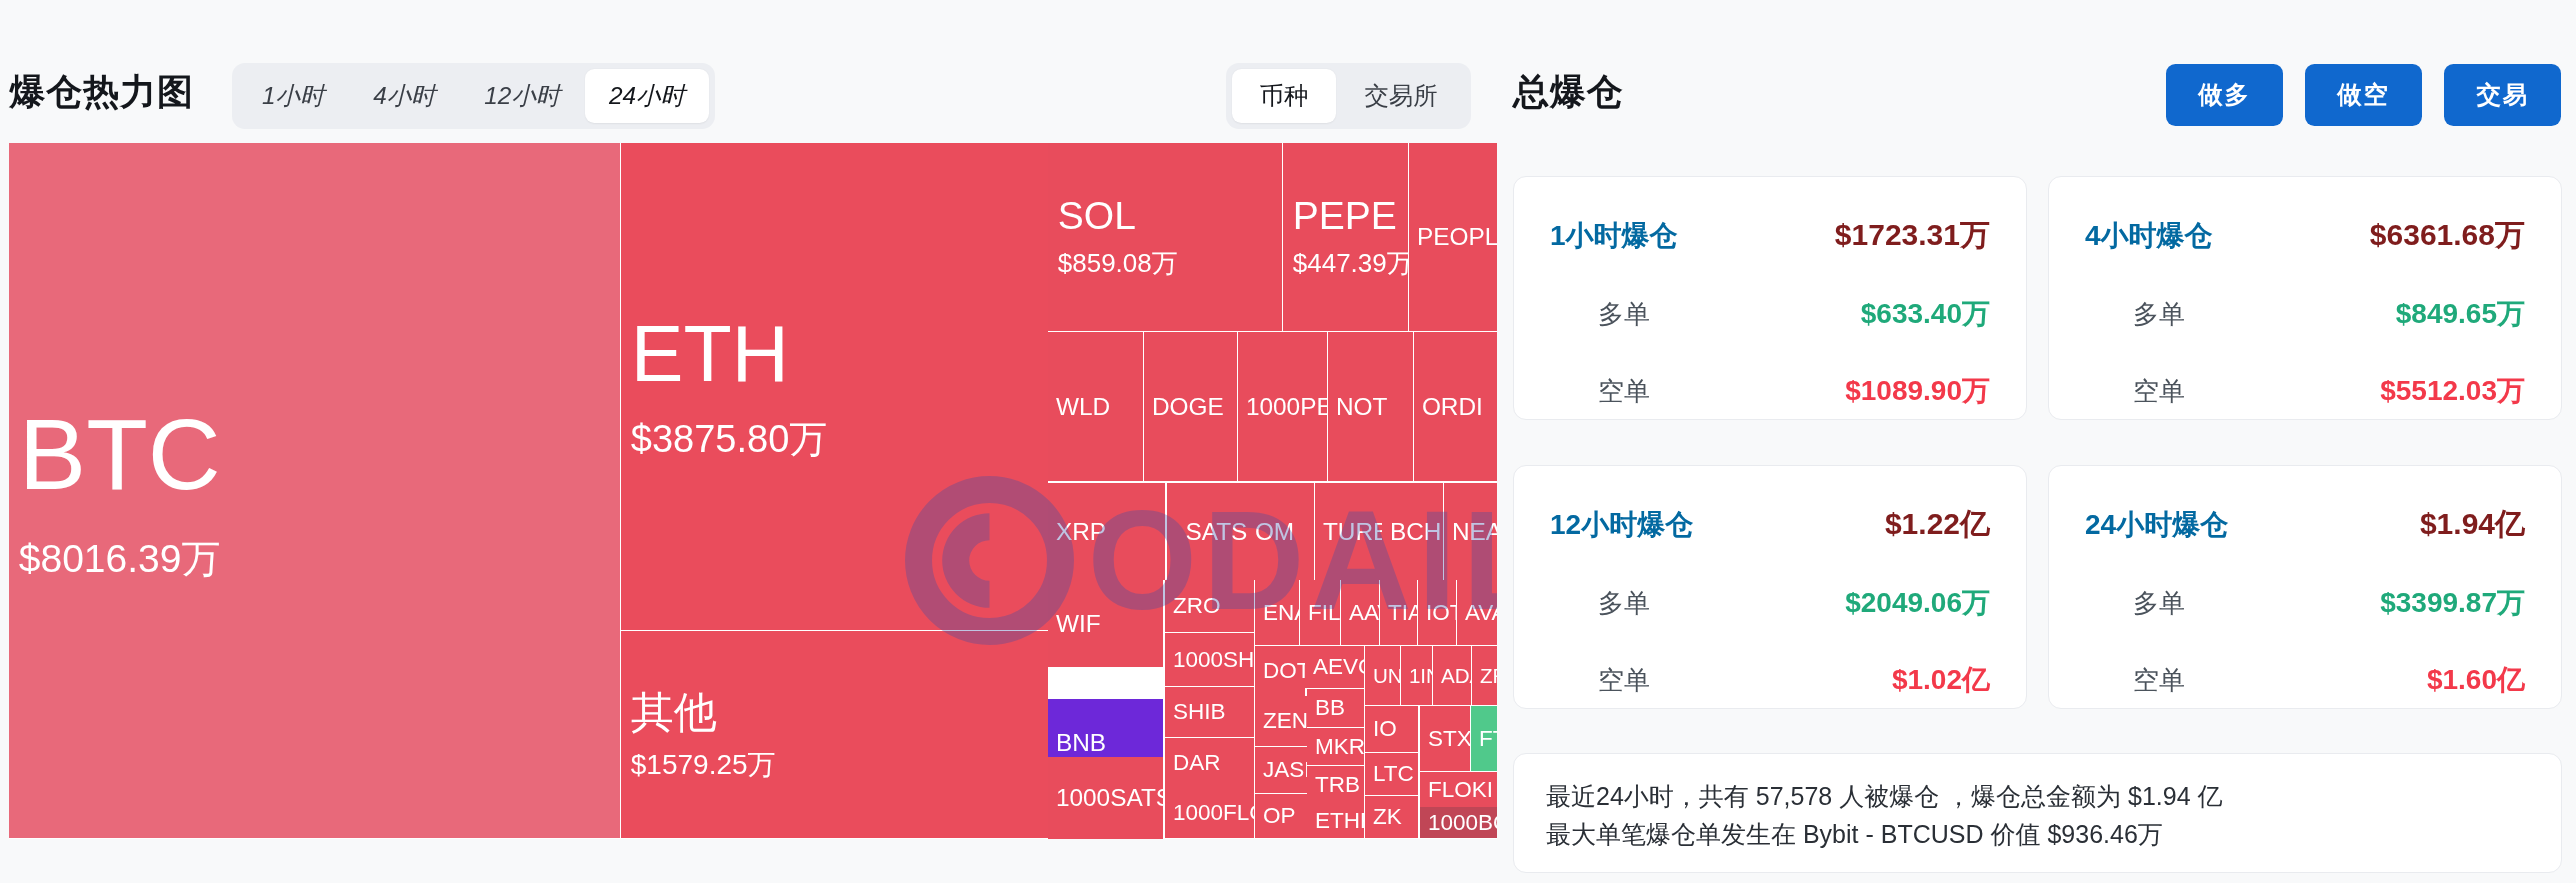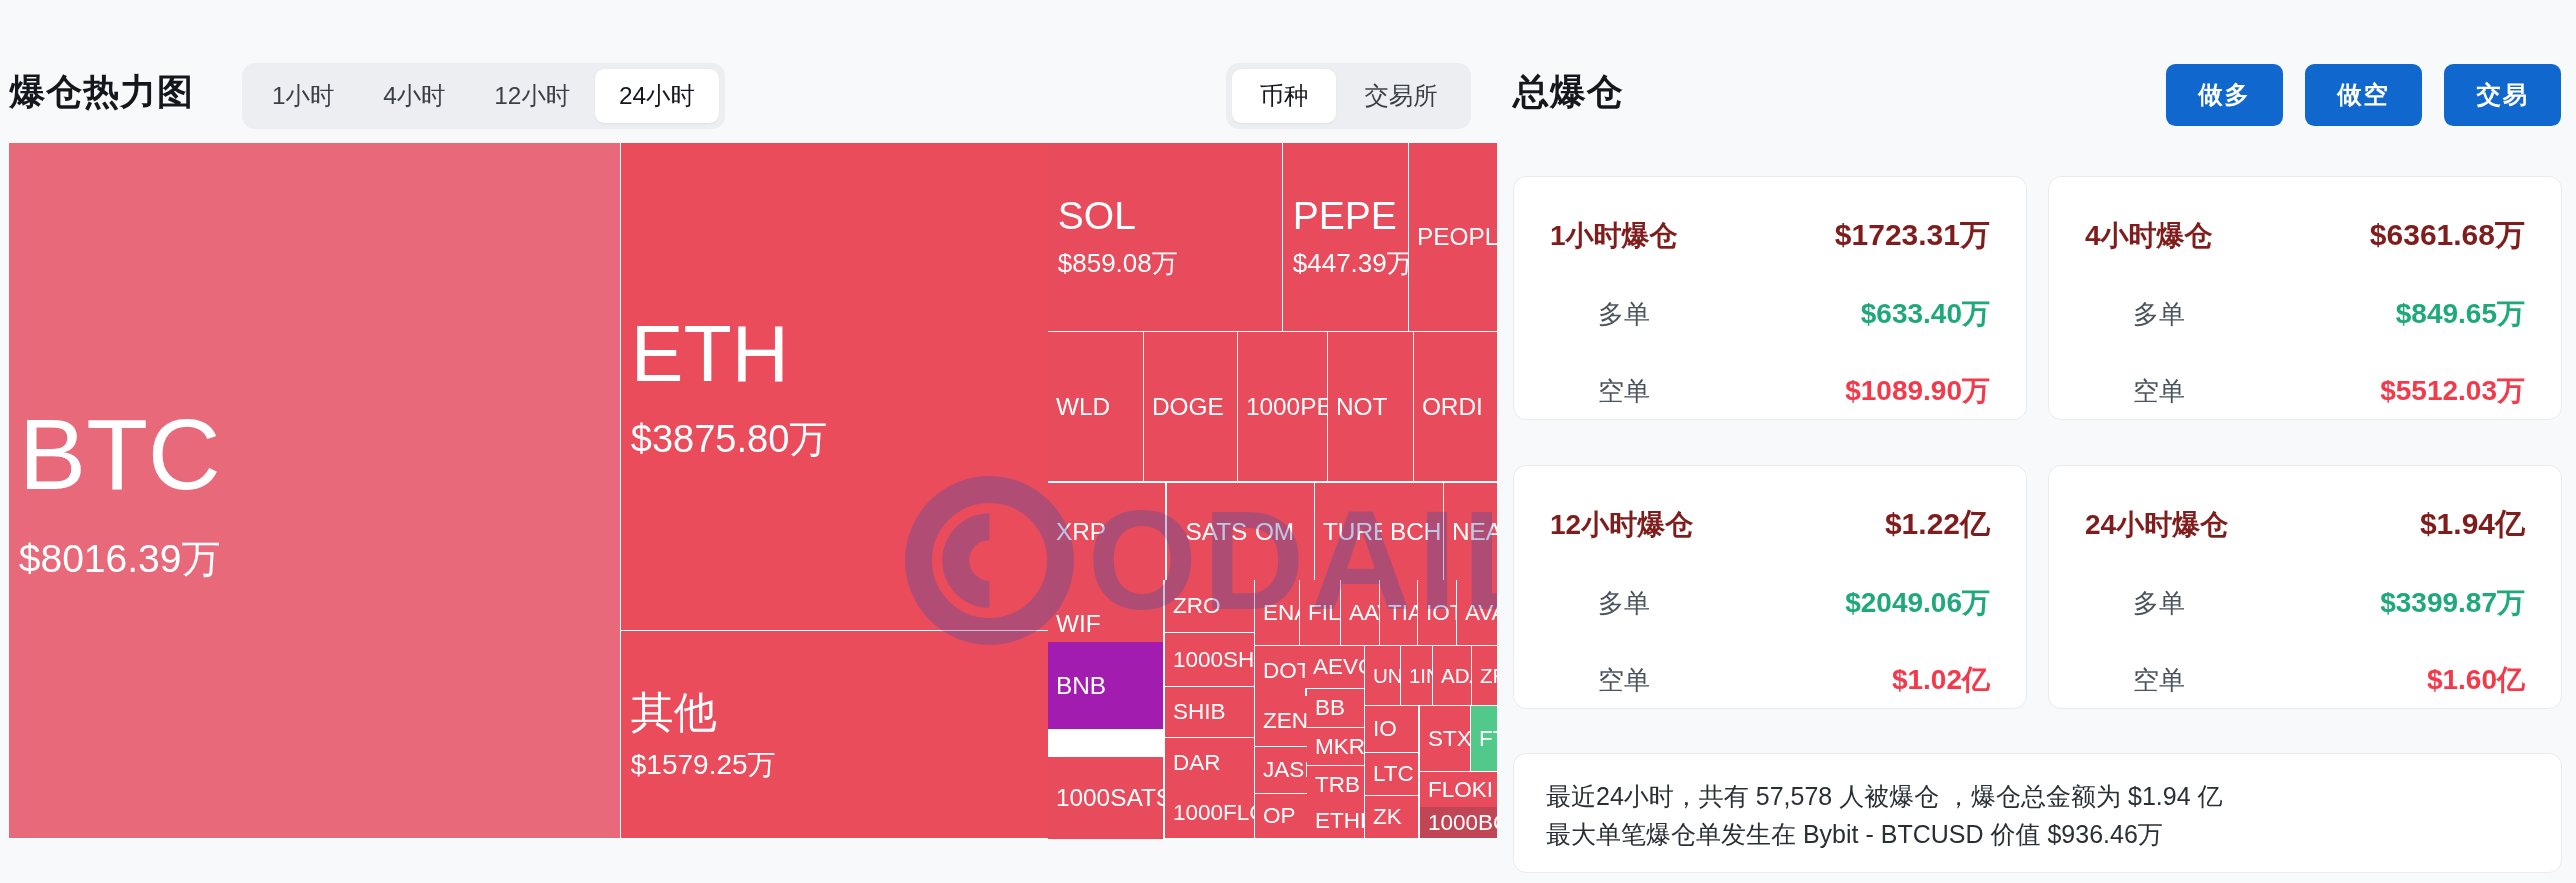--- a/index.html
+++ b/index.html
@@ -14,21 +14,21 @@
   
   .header { position: absolute; left: 0; top: 0; width: 2576px; height: 141px; }
   .hdr-title {
     position: absolute; left: 9.4px; top: 68px;
     font-size: 36px; font-weight: 700; color: #14171c; letter-spacing: 0.9px;
   }
   .seg {
     position: absolute; display: flex; align-items: center;
     background: #eceef2; border-radius: 13px; padding: 5.6px;
   }
-  .seg-left { left: 242px; top: 63px; height: 66px; }
+  .seg-left { left: 232px; top: 63px; height: 66px; font-style: italic; }
   .seg-item {
     font-size: 24.4px; color: #3a3f47; border-radius: 9.4px;
     padding: 0 24.4px; height: 54px; line-height: 54px; white-space: nowrap;
   }
   .seg-item.active { background: #ffffff; color: #14171c; box-shadow: 0 0.9px 1.9px rgba(0,0,0,.06); }
   .seg-right { left: 1226px; top: 63px; height: 66px; }
   .seg-right .seg-item { padding: 0 28px; }
 
   .hdr-title2 {
     position: absolute; left: 1513px; top: 68px;
@@ -79,21 +79,21 @@
   }
 
   
   .card {
     position: absolute; background: #fff; border: 0.9px solid #e9ebef;
     border-radius: 13px;
   }
   .stat-card { width: 514px; height: 244px; padding: 38px 36px 0 36px; }
   .stat-row { display: flex; justify-content: space-between; align-items: baseline; }
   .stat-row + .stat-row { margin-top: 39px; margin-left: 48px; }
-  .stat-head-label { font-size: 28px; font-weight: 700; color: #7f1d1d; }
+  .stat-head-label { font-size: 28px; font-weight: 700; color: #0369a1; }
   .stat-head-value { font-size: 30px; font-weight: 700; color: #7f1d1d; margin-left: 30px; }
   .stat-label { font-size: 26px; color: #4b535c; }
   .stat-value { font-size: 28px; font-weight: 600; }
   .val-long  { color: #1fa97a; }
   .val-short { color: #f3394a; }
 
   .note-card { left: 1513px; top: 753px; width: 1049px; height: 120px; padding: 22.5px 32px; }
   .note-line { font-size: 25px; color: #2a2f36; line-height: 1.55; white-space: nowrap; }
 </style>
 </head>
@@ -221,21 +221,21 @@
         </div>
         <div class="cell sz-tiny ctr" style="left: 1392px; top: 503px; width: 32px; height: 60px; background: rgb(232, 76, 92);">
           <div class="sym">1INCH</div>
         </div>
         <div class="cell sz-tiny ctr" style="left: 1424px; top: 503px; width: 39px; height: 60px; background: rgb(232, 76, 92);">
           <div class="sym">ADA</div>
         </div>
         <div class="cell sz-tiny ctr" style="left: 1463px; top: 503px; width: 41px; height: 60px; background: rgb(232, 76, 92);">
           <div class="sym">ZRX</div>
         </div>
-        <div class="cell sz-sm ctr" style="left: 1039px; top: 499px; width: 116px; height: 88px; background: #a21caf;">
+        <div class="cell sz-sm ctr" style="left: 1039px; top: 556px; width: 116px; height: 88px; background: #6d28d9;">
           <div class="sym">BNB</div>
         </div>
         <div class="cell sz-sm ctr" style="left: 1039px; top: 614px; width: 116px; height: 83px; background: rgb(232, 76, 92);">
           <div class="sym">1000SATS</div>
         </div>
         <div class="cell sz-xs ctr" style="left: 1156px; top: 544px; width: 90px; height: 51px; background: rgb(232, 76, 92);">
           <div class="sym">SHIB</div>
         </div>
         <div class="cell sz-xs ctr" style="left: 1156px; top: 595px; width: 90px; height: 51px; background: rgb(232, 76, 92);">
           <div class="sym">DAR</div>

